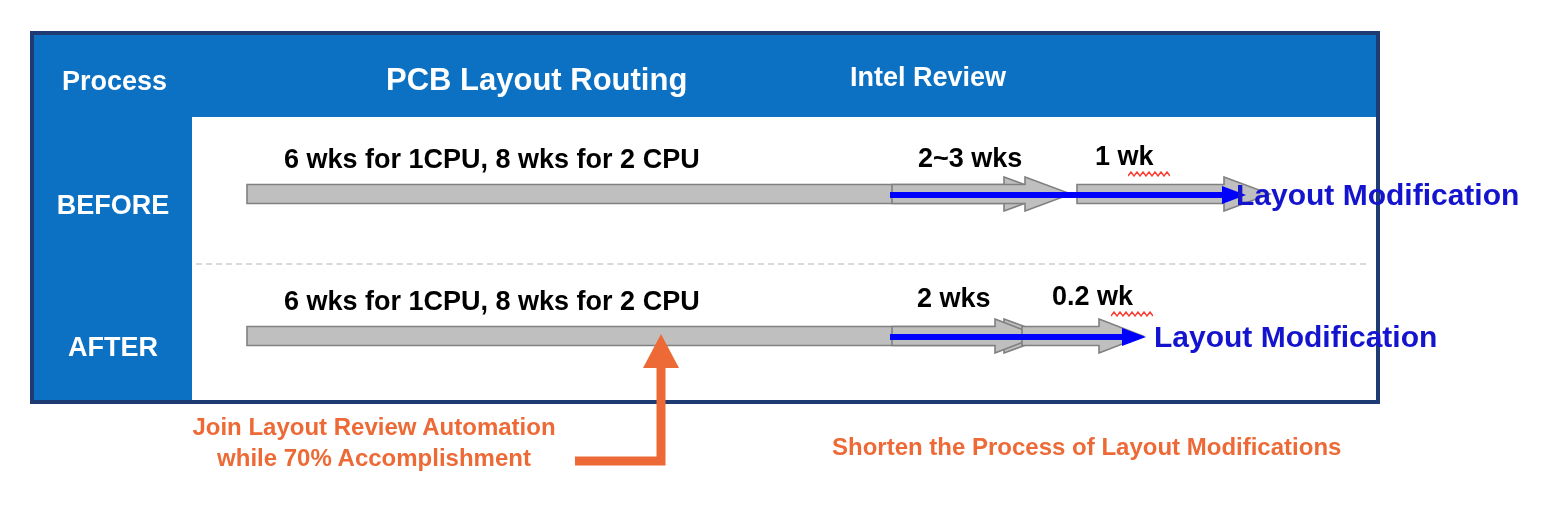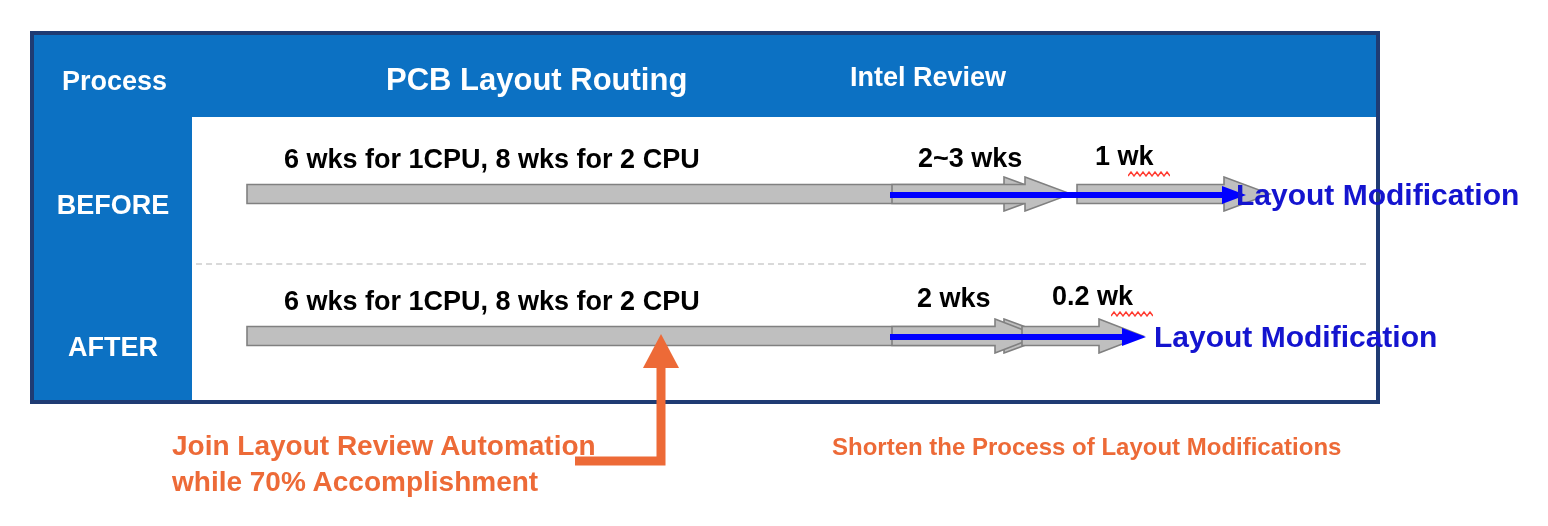--- a/index.html
+++ b/index.html
@@ -142,23 +142,23 @@
   
   .note {
     position: absolute;
     color: #ED6A37;
     font-weight: bold;
     white-space: nowrap;
     line-height: 1.28;
   }
   .note-left {
     left: 172px;
-    top: 428px;
-    font-size: 28px;
-    text-align: left;
+    top: 412px;
+    font-size: 24px;
+    text-align: center;
     width: 404px;
   }
   .note-right {
     left: 832px;
     top: 432px;
     font-size: 24px;
   }
   .elbow-arrow {
     position: absolute;
     left: 575px;

